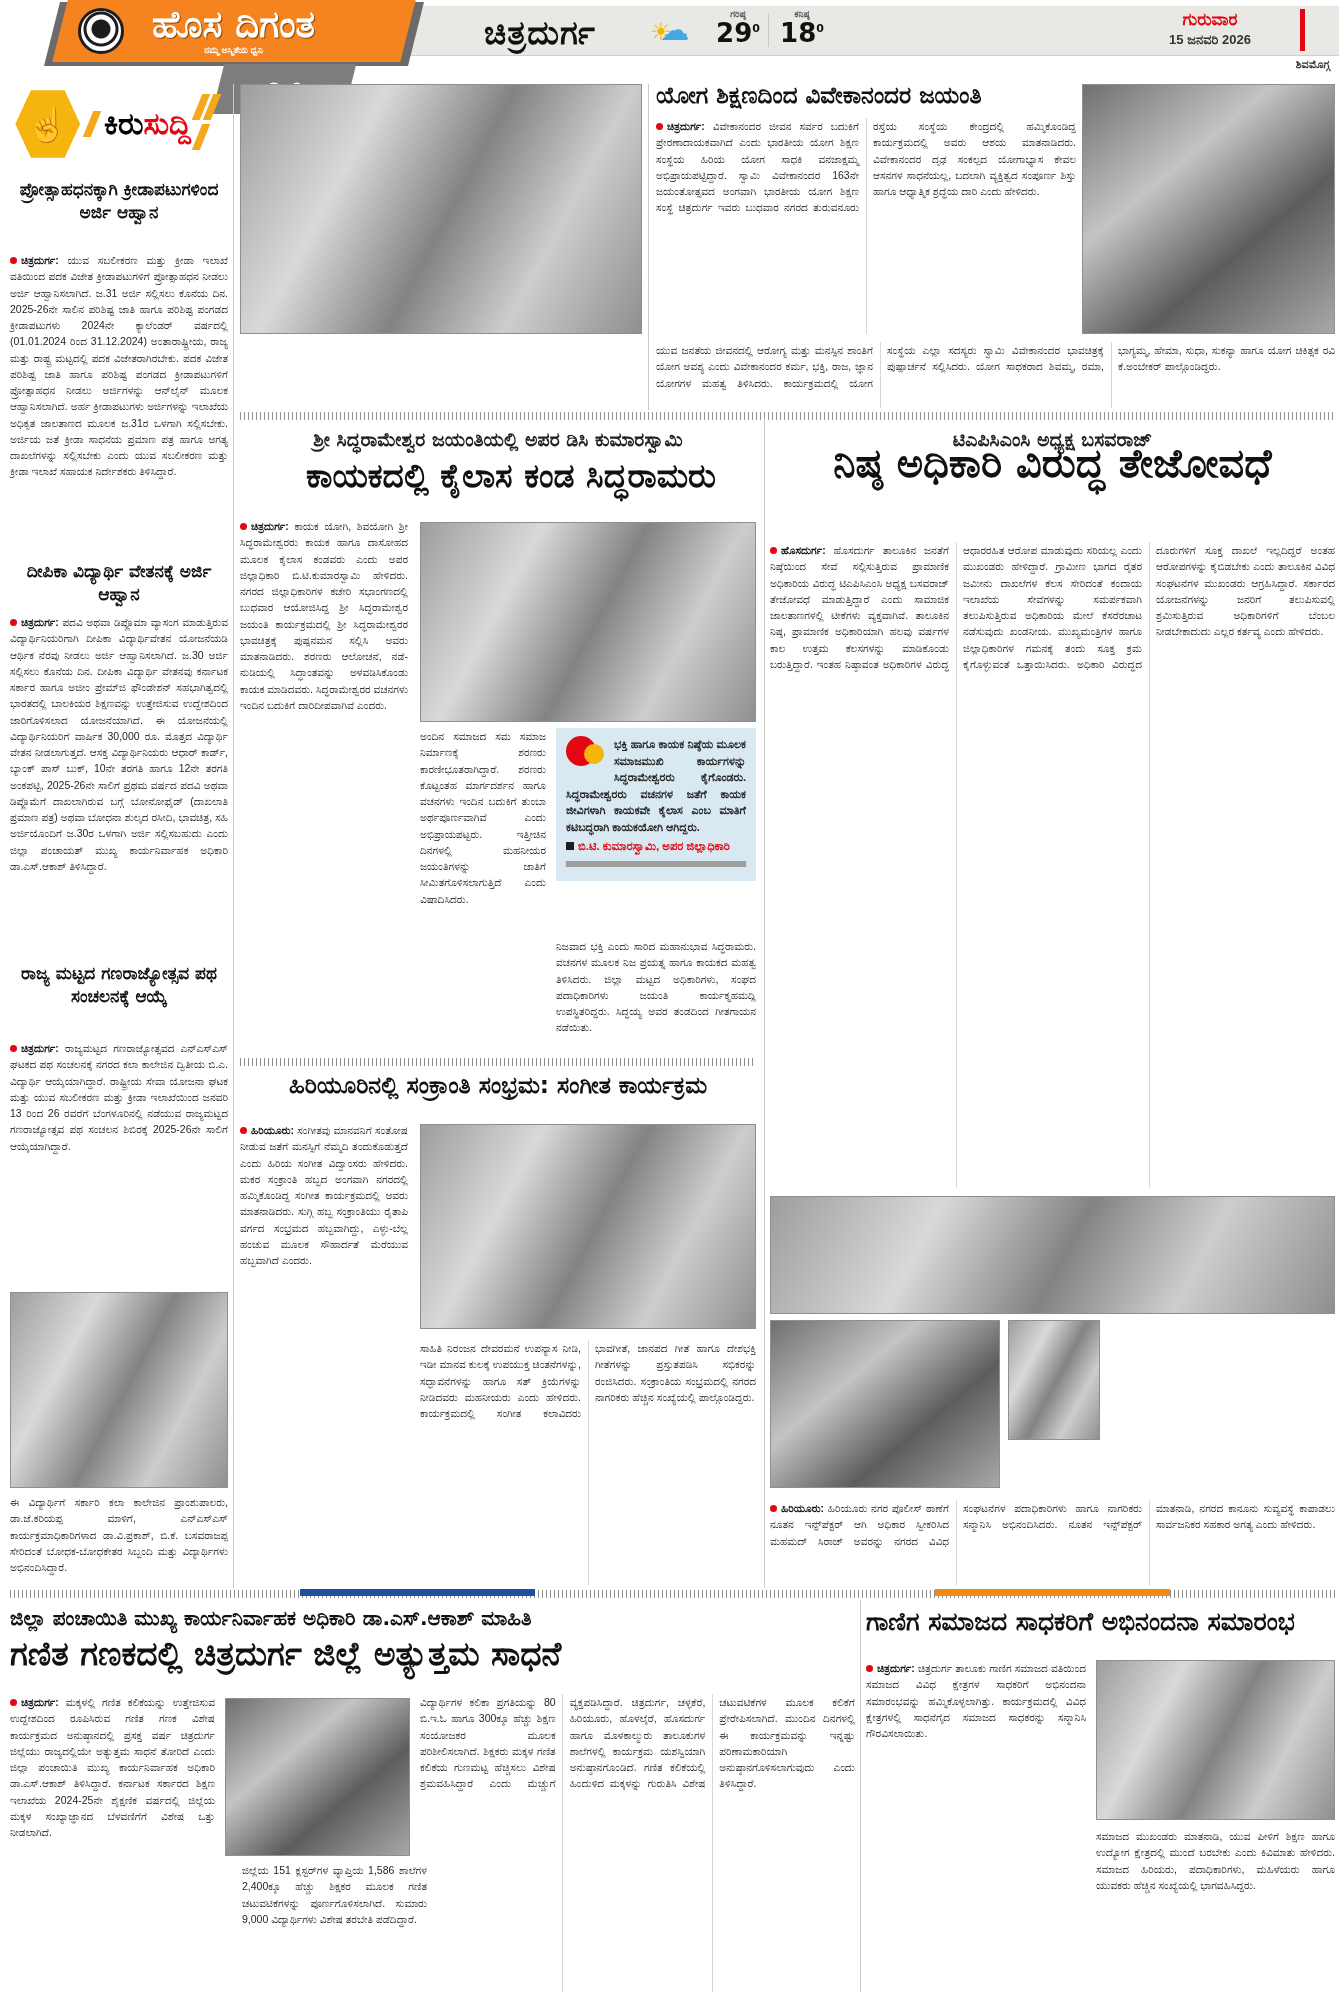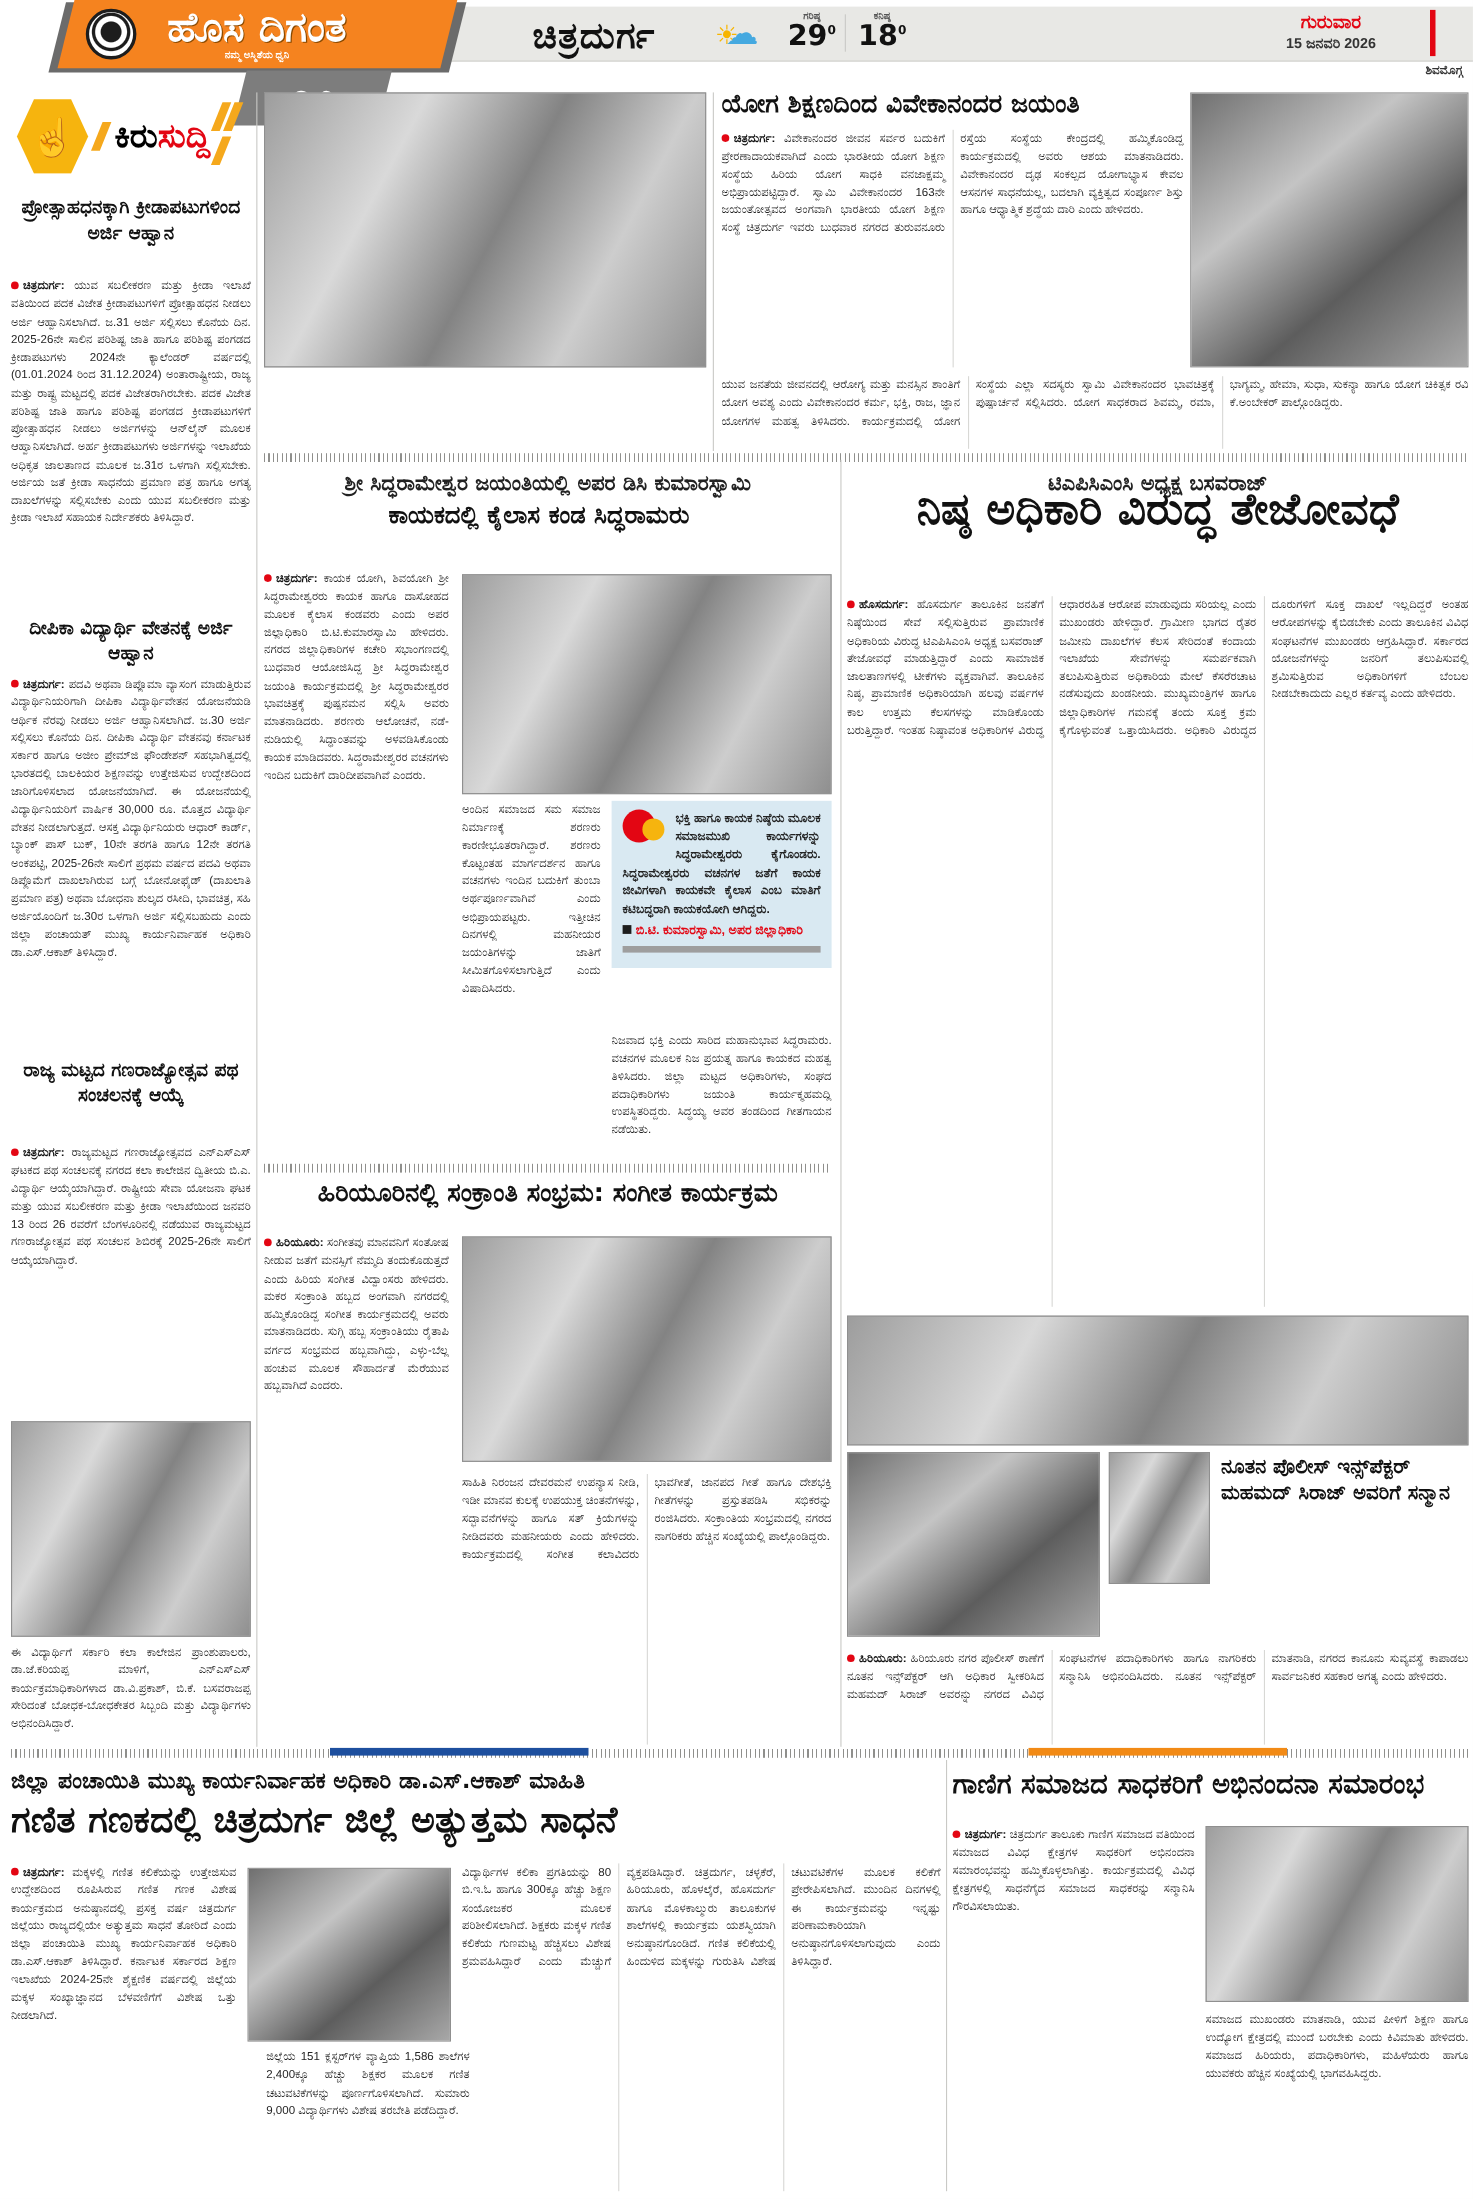--- a/index.html
+++ b/index.html
@@ -153,21 +153,21 @@
   <div class="abs body-txt cols2" style="left:656px; top:118px; width:420px; height:216px;">
     <span class="dld"></span><span class="dl">ಚಿತ್ರದುರ್ಗ:</span>
     <span>ವಿವೇಕಾನಂದರ ಜೀವನ ಸರ್ವರ ಬದುಕಿಗೆ ಪ್ರೇರಣಾದಾಯಕವಾಗಿದೆ ಎಂದು ಭಾರತೀಯ ಯೋಗ ಶಿಕ್ಷಣ ಸಂಸ್ಥೆಯ ಹಿರಿಯ ಯೋಗ ಸಾಧಕಿ ವನಜಾಕ್ಷಮ್ಮ ಅಭಿಪ್ರಾಯಪಟ್ಟಿದ್ದಾರೆ. ಸ್ವಾಮಿ ವಿವೇಕಾನಂದರ 163ನೇ ಜಯಂತೋತ್ಸವದ ಅಂಗವಾಗಿ ಭಾರತೀಯ ಯೋಗ ಶಿಕ್ಷಣ ಸಂಸ್ಥೆ ಚಿತ್ರದುರ್ಗ ಇವರು ಬುಧವಾರ ನಗರದ ತುರುವನೂರು ರಸ್ತೆಯ ಸಂಸ್ಥೆಯ ಕೇಂದ್ರದಲ್ಲಿ ಹಮ್ಮಿಕೊಂಡಿದ್ದ ಕಾರ್ಯಕ್ರಮದಲ್ಲಿ ಅವರು ಆಶಯ ಮಾತನಾಡಿದರು. ವಿವೇಕಾನಂದರ ದೃಢ ಸಂಕಲ್ಪದ ಯೋಗಾಭ್ಯಾಸ ಕೇವಲ ಆಸನಗಳ ಸಾಧನೆಯಲ್ಲ, ಬದಲಾಗಿ ವ್ಯಕ್ತಿತ್ವದ ಸಂಪೂರ್ಣ ಶಿಸ್ತು ಹಾಗೂ ಆಧ್ಯಾತ್ಮಿಕ ಶ್ರದ್ಧೆಯ ದಾರಿ ಎಂದು ಹೇಳಿದರು.</span>
   </div>
   <div class="abs photo photo-dark" style="left:1082px; top:84px; width:253px; height:250px;"></div>
   <div class="abs body-txt cols3" style="left:656px; top:342px; width:679px; height:66px;">ಯುವ ಜನತೆಯ ಜೀವನದಲ್ಲಿ ಆರೋಗ್ಯ ಮತ್ತು ಮನಸ್ಸಿನ ಶಾಂತಿಗೆ ಯೋಗ ಅವಶ್ಯ ಎಂದು ವಿವೇಕಾನಂದರ ಕರ್ಮ, ಭಕ್ತಿ, ರಾಜ, ಜ್ಞಾನ ಯೋಗಗಳ ಮಹತ್ವ ತಿಳಿಸಿದರು. ಕಾರ್ಯಕ್ರಮದಲ್ಲಿ ಯೋಗ ಸಂಸ್ಥೆಯ ಎಲ್ಲಾ ಸದಸ್ಯರು ಸ್ವಾಮಿ ವಿವೇಕಾನಂದರ ಭಾವಚಿತ್ರಕ್ಕೆ ಪುಷ್ಪಾರ್ಚನೆ ಸಲ್ಲಿಸಿದರು. ಯೋಗ ಸಾಧಕರಾದ ಶಿವಮ್ಮ, ರಮಾ, ಭಾಗ್ಯಮ್ಮ, ಹೇಮಾ, ಸುಧಾ, ಸುಕನ್ಯಾ ಹಾಗೂ ಯೋಗ ಚಿಕಿತ್ಸಕ ರವಿ ಕೆ.ಅಂಬೇಕರ್ ಪಾಲ್ಗೊಂಡಿದ್ದರು.</div>
 
   <div class="abs dotrule" style="left:240px; top:412px; width:1095px;"></div>
 
   <div class="abs kicker" style="left:240px; top:428px; width:516px; font-size:19px;">ಶ್ರೀ ಸಿದ್ಧರಾಮೇಶ್ವರ ಜಯಂತಿಯಲ್ಲಿ ಅಪರ ಡಿಸಿ ಕುಮಾರಸ್ವಾಮಿ</div>
-  <div class="abs headline h-center" style="left:232px; top:456px; width:516px; font-size:22px;">ಕಾಯಕದಲ್ಲಿ ಕೈಲಾಸ ಕಂಡ ಸಿದ್ಧರಾಮರು</div>
+  <div class="abs headline h-center" style="left:253px; top:456px; width:516px; font-size:33px;">ಕಾಯಕದಲ್ಲಿ ಕೈಲಾಸ ಕಂಡ ಸಿದ್ಧರಾಮರು</div>
 
   <div class="abs body-txt" style="left:240px; top:518px; width:168px; height:540px;">
     <span class="dld"></span><span class="dl">ಚಿತ್ರದುರ್ಗ:</span>
     <span>ಕಾಯಕ ಯೋಗಿ, ಶಿವಯೋಗಿ ಶ್ರೀ ಸಿದ್ಧರಾಮೇಶ್ವರರು ಕಾಯಕ ಹಾಗೂ ದಾಸೋಹದ ಮೂಲಕ ಕೈಲಾಸ ಕಂಡವರು ಎಂದು ಅಪರ ಜಿಲ್ಲಾಧಿಕಾರಿ ಬಿ.ಟಿ.ಕುಮಾರಸ್ವಾಮಿ ಹೇಳಿದರು. ನಗರದ ಜಿಲ್ಲಾಧಿಕಾರಿಗಳ ಕಚೇರಿ ಸಭಾಂಗಣದಲ್ಲಿ ಬುಧವಾರ ಆಯೋಜಿಸಿದ್ದ ಶ್ರೀ ಸಿದ್ಧರಾಮೇಶ್ವರ ಜಯಂತಿ ಕಾರ್ಯಕ್ರಮದಲ್ಲಿ ಶ್ರೀ ಸಿದ್ಧರಾಮೇಶ್ವರರ ಭಾವಚಿತ್ರಕ್ಕೆ ಪುಷ್ಪನಮನ ಸಲ್ಲಿಸಿ ಅವರು ಮಾತನಾಡಿದರು. ಶರಣರು ಆಲೋಚನೆ, ನಡೆ-ನುಡಿಯಲ್ಲಿ ಸಿದ್ಧಾಂತವನ್ನು ಅಳವಡಿಸಿಕೊಂಡು ಕಾಯಕ ಮಾಡಿದವರು. ಸಿದ್ಧರಾಮೇಶ್ವರರ ವಚನಗಳು ಇಂದಿನ ಬದುಕಿಗೆ ದಾರಿದೀಪವಾಗಿವೆ ಎಂದರು.</span>
   </div>
   <div class="abs photo" style="left:420px; top:522px; width:336px; height:200px;"></div>
 
   <div class="abs quote-box" style="left:556px; top:728px; width:200px;">
     <span class="qicon">
         <span class="qc1"></span>
@@ -186,21 +186,20 @@
   <div class="abs kicker" style="left:770px; top:428px; width:565px; font-size:19px;">ಟಿಎಪಿಸಿಎಂಸಿ ಅಧ್ಯಕ್ಷ ಬಸವರಾಜ್</div>
   <div class="abs headline h-center" style="left:770px; top:438px; width:565px; font-size:40px; line-height:1.25;">ನಿಷ್ಠ ಅಧಿಕಾರಿ ವಿರುದ್ಧ ತೇಜೋವಧೆ</div>
   <div class="abs body-txt cols3" style="left:770px; top:542px; width:565px; height:646px;">
     <span class="dld"></span><span class="dl">ಹೊಸದುರ್ಗ:</span>
     <span>ಹೊಸದುರ್ಗ ತಾಲೂಕಿನ ಜನತೆಗೆ ನಿಷ್ಠೆಯಿಂದ ಸೇವೆ ಸಲ್ಲಿಸುತ್ತಿರುವ ಪ್ರಾಮಾಣಿಕ ಅಧಿಕಾರಿಯ ವಿರುದ್ಧ ಟಿಎಪಿಸಿಎಂಸಿ ಅಧ್ಯಕ್ಷ ಬಸವರಾಜ್ ತೇಜೋವಧೆ ಮಾಡುತ್ತಿದ್ದಾರೆ ಎಂದು ಸಾಮಾಜಿಕ ಜಾಲತಾಣಗಳಲ್ಲಿ ಟೀಕೆಗಳು ವ್ಯಕ್ತವಾಗಿವೆ. ತಾಲೂಕಿನ ನಿಷ್ಠ, ಪ್ರಾಮಾಣಿಕ ಅಧಿಕಾರಿಯಾಗಿ ಹಲವು ವರ್ಷಗಳ ಕಾಲ ಉತ್ತಮ ಕೆಲಸಗಳನ್ನು ಮಾಡಿಕೊಂಡು ಬರುತ್ತಿದ್ದಾರೆ. ಇಂತಹ ನಿಷ್ಠಾವಂತ ಅಧಿಕಾರಿಗಳ ವಿರುದ್ಧ ಆಧಾರರಹಿತ ಆರೋಪ ಮಾಡುವುದು ಸರಿಯಲ್ಲ ಎಂದು ಮುಖಂಡರು ಹೇಳಿದ್ದಾರೆ. ಗ್ರಾಮೀಣ ಭಾಗದ ರೈತರ ಜಮೀನು ದಾಖಲೆಗಳ ಕೆಲಸ ಸೇರಿದಂತೆ ಕಂದಾಯ ಇಲಾಖೆಯ ಸೇವೆಗಳನ್ನು ಸಮರ್ಪಕವಾಗಿ ತಲುಪಿಸುತ್ತಿರುವ ಅಧಿಕಾರಿಯ ಮೇಲೆ ಕೆಸರೆರಚಾಟ ನಡೆಸುವುದು ಖಂಡನೀಯ. ಮುಖ್ಯಮಂತ್ರಿಗಳ ಹಾಗೂ ಜಿಲ್ಲಾಧಿಕಾರಿಗಳ ಗಮನಕ್ಕೆ ತಂದು ಸೂಕ್ತ ಕ್ರಮ ಕೈಗೊಳ್ಳುವಂತೆ ಒತ್ತಾಯಿಸಿದರು. ಅಧಿಕಾರಿ ವಿರುದ್ಧದ ದೂರುಗಳಿಗೆ ಸೂಕ್ತ ದಾಖಲೆ ಇಲ್ಲದಿದ್ದರೆ ಅಂತಹ ಆರೋಪಗಳನ್ನು ಕೈಬಿಡಬೇಕು ಎಂದು ತಾಲೂಕಿನ ವಿವಿಧ ಸಂಘಟನೆಗಳ ಮುಖಂಡರು ಆಗ್ರಹಿಸಿದ್ದಾರೆ. ಸರ್ಕಾರದ ಯೋಜನೆಗಳನ್ನು ಜನರಿಗೆ ತಲುಪಿಸುವಲ್ಲಿ ಶ್ರಮಿಸುತ್ತಿರುವ ಅಧಿಕಾರಿಗಳಿಗೆ ಬೆಂಬಲ ನೀಡಬೇಕಾದುದು ಎಲ್ಲರ ಕರ್ತವ್ಯ ಎಂದು ಹೇಳಿದರು.</span>
   </div>
 
   <div class="abs photo" style="left:770px; top:1196px; width:565px; height:118px;"></div>
   <div class="abs photo photo-dark" style="left:770px; top:1320px; width:230px; height:168px;"></div>
   <div class="abs photo" style="left:1008px; top:1320px; width:92px; height:120px;"></div>
-  <div class="abs headline" style="left:1110px; top:1322px; width:225px; font-size:18px; line-height:1.35;">ನೂತನ ಪೊಲೀಸ್ ಇನ್ಸ್‌ಪೆಕ್ಟರ್ ಮಹಮದ್ ಸಿರಾಜ್ ಅವರಿಗೆ ಸನ್ಮಾನ</div>
   <div class="abs body-txt cols3" style="left:770px; top:1500px; width:565px; height:86px;">
     <span class="dld"></span><span class="dl">ಹಿರಿಯೂರು:</span>
     <span>ಹಿರಿಯೂರು ನಗರ ಪೊಲೀಸ್ ಠಾಣೆಗೆ ನೂತನ ಇನ್ಸ್‌ಪೆಕ್ಟರ್ ಆಗಿ ಅಧಿಕಾರ ಸ್ವೀಕರಿಸಿದ ಮಹಮದ್ ಸಿರಾಜ್ ಅವರನ್ನು ನಗರದ ವಿವಿಧ ಸಂಘಟನೆಗಳ ಪದಾಧಿಕಾರಿಗಳು ಹಾಗೂ ನಾಗರಿಕರು ಸನ್ಮಾನಿಸಿ ಅಭಿನಂದಿಸಿದರು. ನೂತನ ಇನ್ಸ್‌ಪೆಕ್ಟರ್ ಮಾತನಾಡಿ, ನಗರದ ಕಾನೂನು ಸುವ್ಯವಸ್ಥೆ ಕಾಪಾಡಲು ಸಾರ್ವಜನಿಕರ ಸಹಕಾರ ಅಗತ್ಯ ಎಂದು ಹೇಳಿದರು.</span>
   </div>
 
   <div class="abs dotrule" style="left:240px; top:1058px; width:516px;"></div>
   <div class="abs headline h-center" style="left:240px; top:1072px; width:516px; font-size:23px;">ಹಿರಿಯೂರಿನಲ್ಲಿ ಸಂಕ್ರಾಂತಿ ಸಂಭ್ರಮ: ಸಂಗೀತ ಕಾರ್ಯಕ್ರಮ</div>
   <div class="abs body-txt" style="left:240px; top:1122px; width:168px; height:464px;">
     <span class="dld"></span><span class="dl">ಹಿರಿಯೂರು:</span>
     <span>ಸಂಗೀತವು ಮಾನವನಿಗೆ ಸಂತೋಷ ನೀಡುವ ಜತೆಗೆ ಮನಸ್ಸಿಗೆ ನೆಮ್ಮದಿ ತಂದುಕೊಡುತ್ತದೆ ಎಂದು ಹಿರಿಯ ಸಂಗೀತ ವಿದ್ವಾಂಸರು ಹೇಳಿದರು. ಮಕರ ಸಂಕ್ರಾಂತಿ ಹಬ್ಬದ ಅಂಗವಾಗಿ ನಗರದಲ್ಲಿ ಹಮ್ಮಿಕೊಂಡಿದ್ದ ಸಂಗೀತ ಕಾರ್ಯಕ್ರಮದಲ್ಲಿ ಅವರು ಮಾತನಾಡಿದರು. ಸುಗ್ಗಿ ಹಬ್ಬ ಸಂಕ್ರಾಂತಿಯು ರೈತಾಪಿ ವರ್ಗದ ಸಂಭ್ರಮದ ಹಬ್ಬವಾಗಿದ್ದು, ಎಳ್ಳು-ಬೆಲ್ಲ ಹಂಚುವ ಮೂಲಕ ಸೌಹಾರ್ದತೆ ಮೆರೆಯುವ ಹಬ್ಬವಾಗಿದೆ ಎಂದರು.</span>

